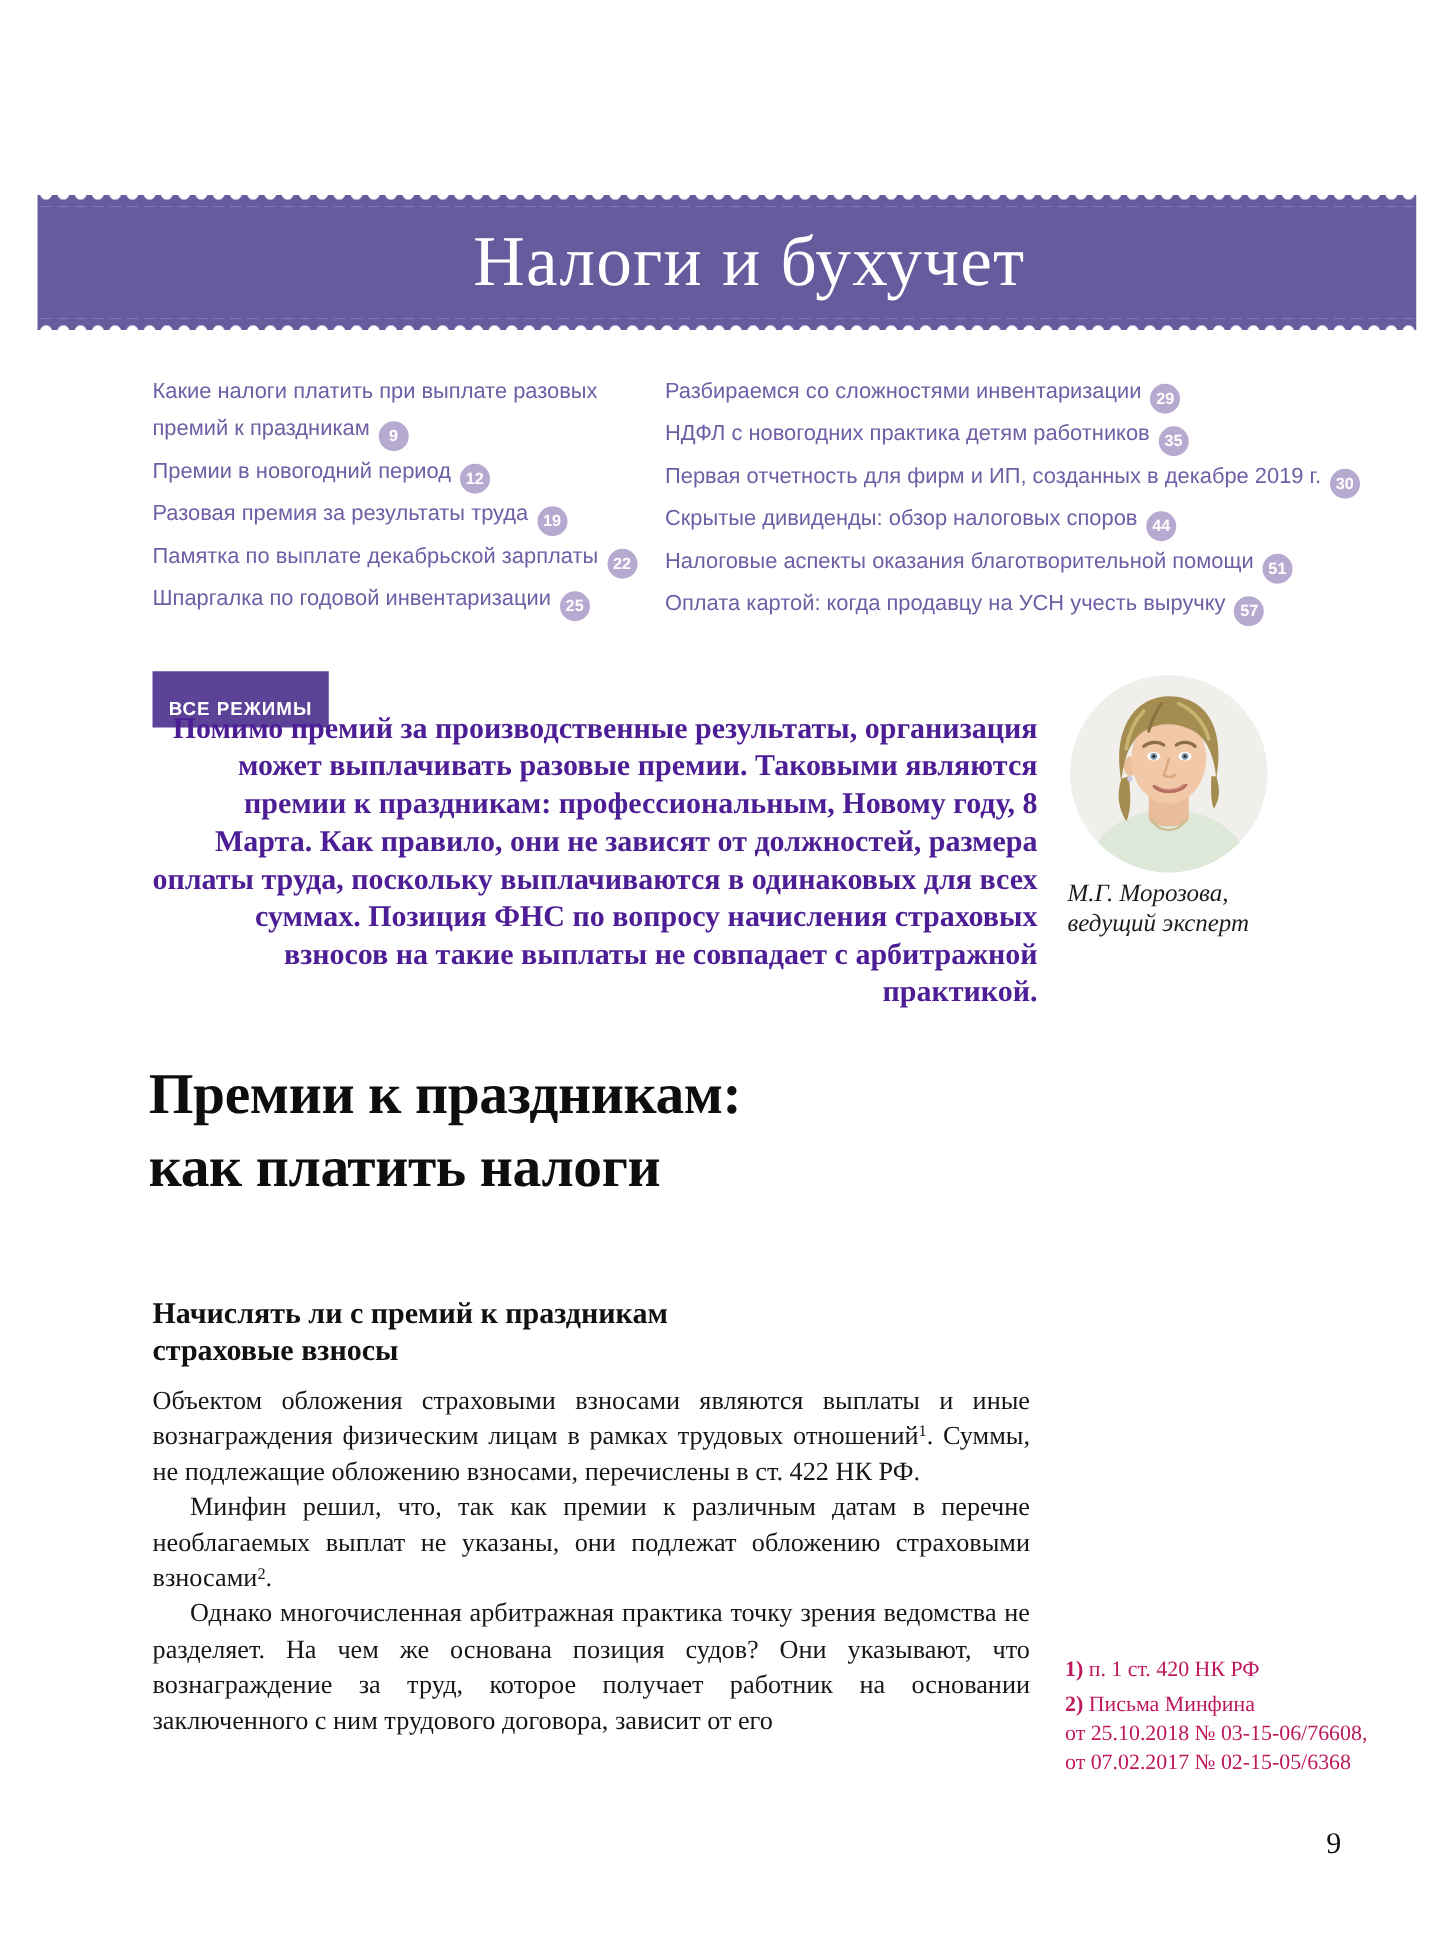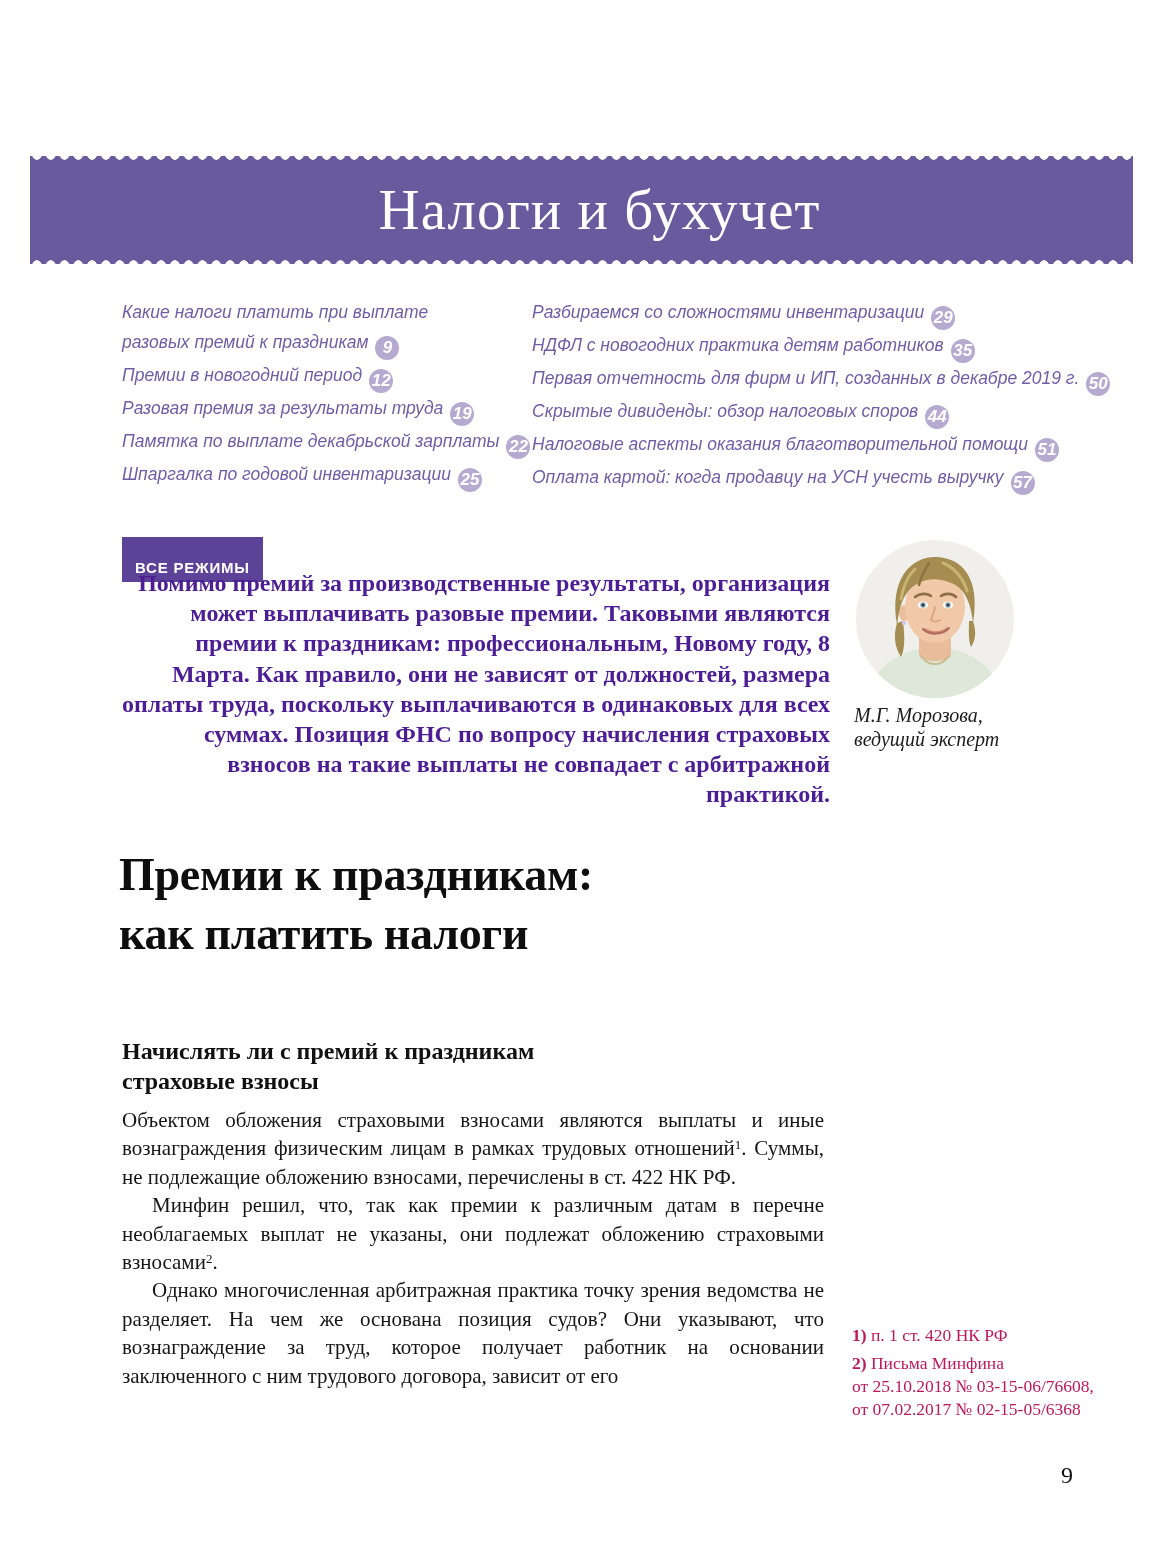--- a/index.html
+++ b/index.html
@@ -17,24 +17,24 @@
   .banner::after { bottom:-1px;
             background-image:radial-gradient(circle at 50% 100%, #fff 0 4.5px, rgba(255,255,255,0) 4.9px); }
   .banner-title { margin:0; color:#fff; text-align:center;
             font:400 57px/108px "Liberation Serif", serif; letter-spacing:1px; }
 
   
   .toc { position:absolute; top:297px; font-family:"Liberation Sans", sans-serif; }
   .toc-left  { left:122px; width:372px; }
   .toc-right { left:532px; width:580px; }
   .toc-entry { font-size:17.5px; line-height:30.4px; color:var(--toc_text, #6f5ea6);
-               white-space:nowrap;font-style:italic; }
+               white-space:nowrap; }
   .toc-entry.wrap { white-space:normal; }
   .toc-page { display:inline-block; width:24px; height:24px; border-radius:50%;
-              background:var(--toc_circle, #b6aad0); color:#fff; font-size:17px; font-weight:bold;
+              background:var(--toc_circle, #b6aad0); color:#fff; font-size:13px; font-weight:bold;
               line-height:24px; text-align:center; margin-left:7px; vertical-align:-5px; }
 
   
   .regime-badge { position:absolute; left:122px; top:537px;
               background:var(--badge_bg, #5c4398); color:#fff;
               font:bold 15px/1 "Liberation Sans", sans-serif; letter-spacing:0.8px;
               padding:23px 13px 7px; }
 
   
   .lead { position:absolute; left:122px; top:568px; width:708px; margin:0;
@@ -84,21 +84,21 @@
     <div class="toc-entry wrap"><span>Какие налоги платить при выплате разовых премий к праздникам</span><span class="toc-page">9</span></div>
     <div class="toc-entry"><span>Премии в новогодний период</span><span class="toc-page">12</span></div>
     <div class="toc-entry"><span>Разовая премия за результаты труда</span><span class="toc-page">19</span></div>
     <div class="toc-entry"><span>Памятка по выплате декабрьской зарплаты</span><span class="toc-page">22</span></div>
     <div class="toc-entry"><span>Шпаргалка по годовой инвентаризации</span><span class="toc-page">25</span></div>
   </nav>
 
   <nav class="toc toc-right">
     <div class="toc-entry"><span>Разбираемся со сложностями инвентаризации</span><span class="toc-page">29</span></div>
     <div class="toc-entry"><span>НДФЛ с новогодних практика детям работников</span><span class="toc-page">35</span></div>
-    <div class="toc-entry"><span>Первая отчетность для фирм и ИП, созданных в декабре 2019 г.</span><span class="toc-page">50</span></div>
+    <div class="toc-entry"><span>Первая отчетность для фирм и ИП, созданных в декабре 2019 г.</span><span class="toc-page">30</span></div>
     <div class="toc-entry"><span>Скрытые дивиденды: обзор налоговых споров</span><span class="toc-page">44</span></div>
     <div class="toc-entry"><span>Налоговые аспекты оказания благотворительной помощи</span><span class="toc-page">51</span></div>
     <div class="toc-entry"><span>Оплата картой: когда продавцу на УСН учесть выручку</span><span class="toc-page">57</span></div>
   </nav>
 
   <div class="regime-badge">ВСЕ РЕЖИМЫ</div>
 
   <p class="lead">Помимо премий за производственные результаты, организация может выплачивать разовые премии. Таковыми являются премии к праздникам: профессиональным, Новому году, 8 Марта. Как правило, они не зависят от должностей, размера оплаты труда, поскольку выплачиваются в одинаковых для всех суммах. Позиция ФНС по вопросу начисления страховых взносов на такие выплаты не совпадает с арбитражной практикой.</p>
 
   <figure class="author">

